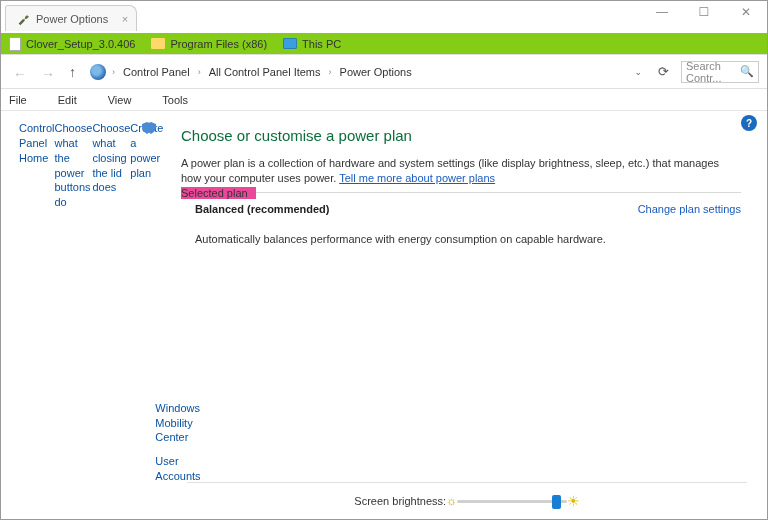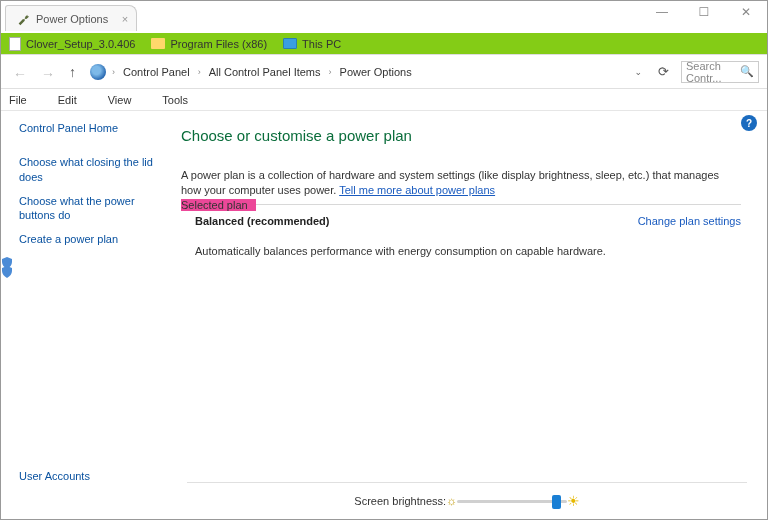--- a/index.html
+++ b/index.html
@@ -32,30 +32,30 @@
 .dropdown-arrow { color: #666; font-size: 9px; padding: 0 4px; }
 .refresh { color: #555; font-size: 13px; padding: 0 6px; }
 .search { width: 78px; height: 22px; border: 1px solid #ccc; display: flex; align-items: center; padding: 0 4px; font-size: 11px; color: #888; justify-content: space-between; }
 
 
 .menu-bar { height: 22px; display: flex; align-items: center; gap: 15px; padding: 0 0; border-bottom: 1px solid #e6e6e6; }
 .menu-bar span { padding: 2px 8px; font-size: 11px; }
 
 
 .content { display: flex; height: calc(100% - 32px - 22px - 34px - 22px); position: relative; }
-.sidebar { width: 170px; padding: 10px 12px 10px 18px; display: flex; flex-direction: column; }
+.sidebar { width: 170px; padding: 10px 12px 10px 18px; display: flex; }
 .sidebar a { color: #0a52a0; text-decoration: none; font-size: 11px; line-height: 1.35; display: block; margin-bottom: 9px; }
 .sidebar .with-icon { position: relative; padding-left: 0; margin-left: -4px; }
 .sidebar .with-icon .mini-ico { position: absolute; left: -14px; top: 1px; width: 12px; height: 12px; }
 .see-also-block { margin-top: auto; padding-bottom: 16px; }
 .see-also-block .heading { color: #888; font-size: 11px; margin-bottom: 8px; }
 
 .main { flex: 1; padding: 16px 26px 0 10px; position: relative; }
 .help-btn { position: absolute; right: 10px; top: 4px; width: 16px; height: 16px; background: #1a6bbf; color: #fff; border-radius: 50%; display: flex; align-items: center; justify-content: center; font-size: 10px; font-weight: bold; }
-h1 { color: #0a6d3b; font-size: 15px; font-weight: normal; margin-bottom: 24px; }
+h1 { color: #0a6d3b; font-size: 15px; font-weight: normal; margin-bottom: 12px; }
 .desc { font-size: 11px; color: #333; line-height: 1.4; }
 .desc a { color: #1a5bbf; text-decoration: underline; }
 .fieldset-label { font-size: 11px; color: #333; display: inline-block; background: #ec4899; padding-right: 8px; }
 .fieldset-line { border-top: 1px solid #d8d8d8; margin-top: -7px; margin-bottom: 10px; }
 .plan-row { display: flex; justify-content: space-between; align-items: center; padding-left: 14px; }
 .plan-name { font-size: 11px; font-weight: bold; color: #222; }
 .plan-link { color: #1a5bbf; font-size: 11px; text-decoration: none; }
 .plan-desc { font-size: 11px; color: #333; padding-left: 14px; margin-top: 18px; }
 
 
@@ -125,35 +125,36 @@
   <span>File</span>
   <span>Edit</span>
   <span>View</span>
   <span>Tools</span>
 </div>
 
 <div class="content">
   <div class="sidebar">
     <a href="#">Control Panel Home</a>
     <div style="height:10px"></div>
+    <a href="#">Choose what the power buttons do</a>
     <a href="#">Choose what closing the lid does</a>
-    <a href="#">Choose what the power buttons do</a>
     <a href="#">Create a power plan</a>
     <a href="#" class="with-icon">
       <span class="mini-ico"><svg viewBox="0 0 12 12" width="12" height="12">
             <path fill="#4b8bd6" d="M6 0l5 2v3c0 3-2 5-5 7-3-2-5-4-5-7V2z"></path>
           </svg></span>
     </a>
     <a href="#" class="with-icon">
       <span class="mini-ico"><svg viewBox="0 0 12 12" width="12" height="12">
             <path fill="#4b8bd6" d="M6 0l5 2v3c0 3-2 5-5 7-3-2-5-4-5-7V2z"></path>
           </svg></span>
     </a>
 
     <div class="see-also-block">
+      <a href="#">Windows Mobility Center</a>
       <a href="#">User Accounts</a>
     </div>
   </div>
 
   <div class="main">
     <div class="help-btn">?</div>
     <h1>Choose or customise a power plan</h1>
     <p class="desc">
       <span>A power plan is a collection of hardware and system settings (like display brightness, sleep, etc.) that manages how your computer uses power. </span><a href="#">Tell me more about power plans</a>
     </p>

